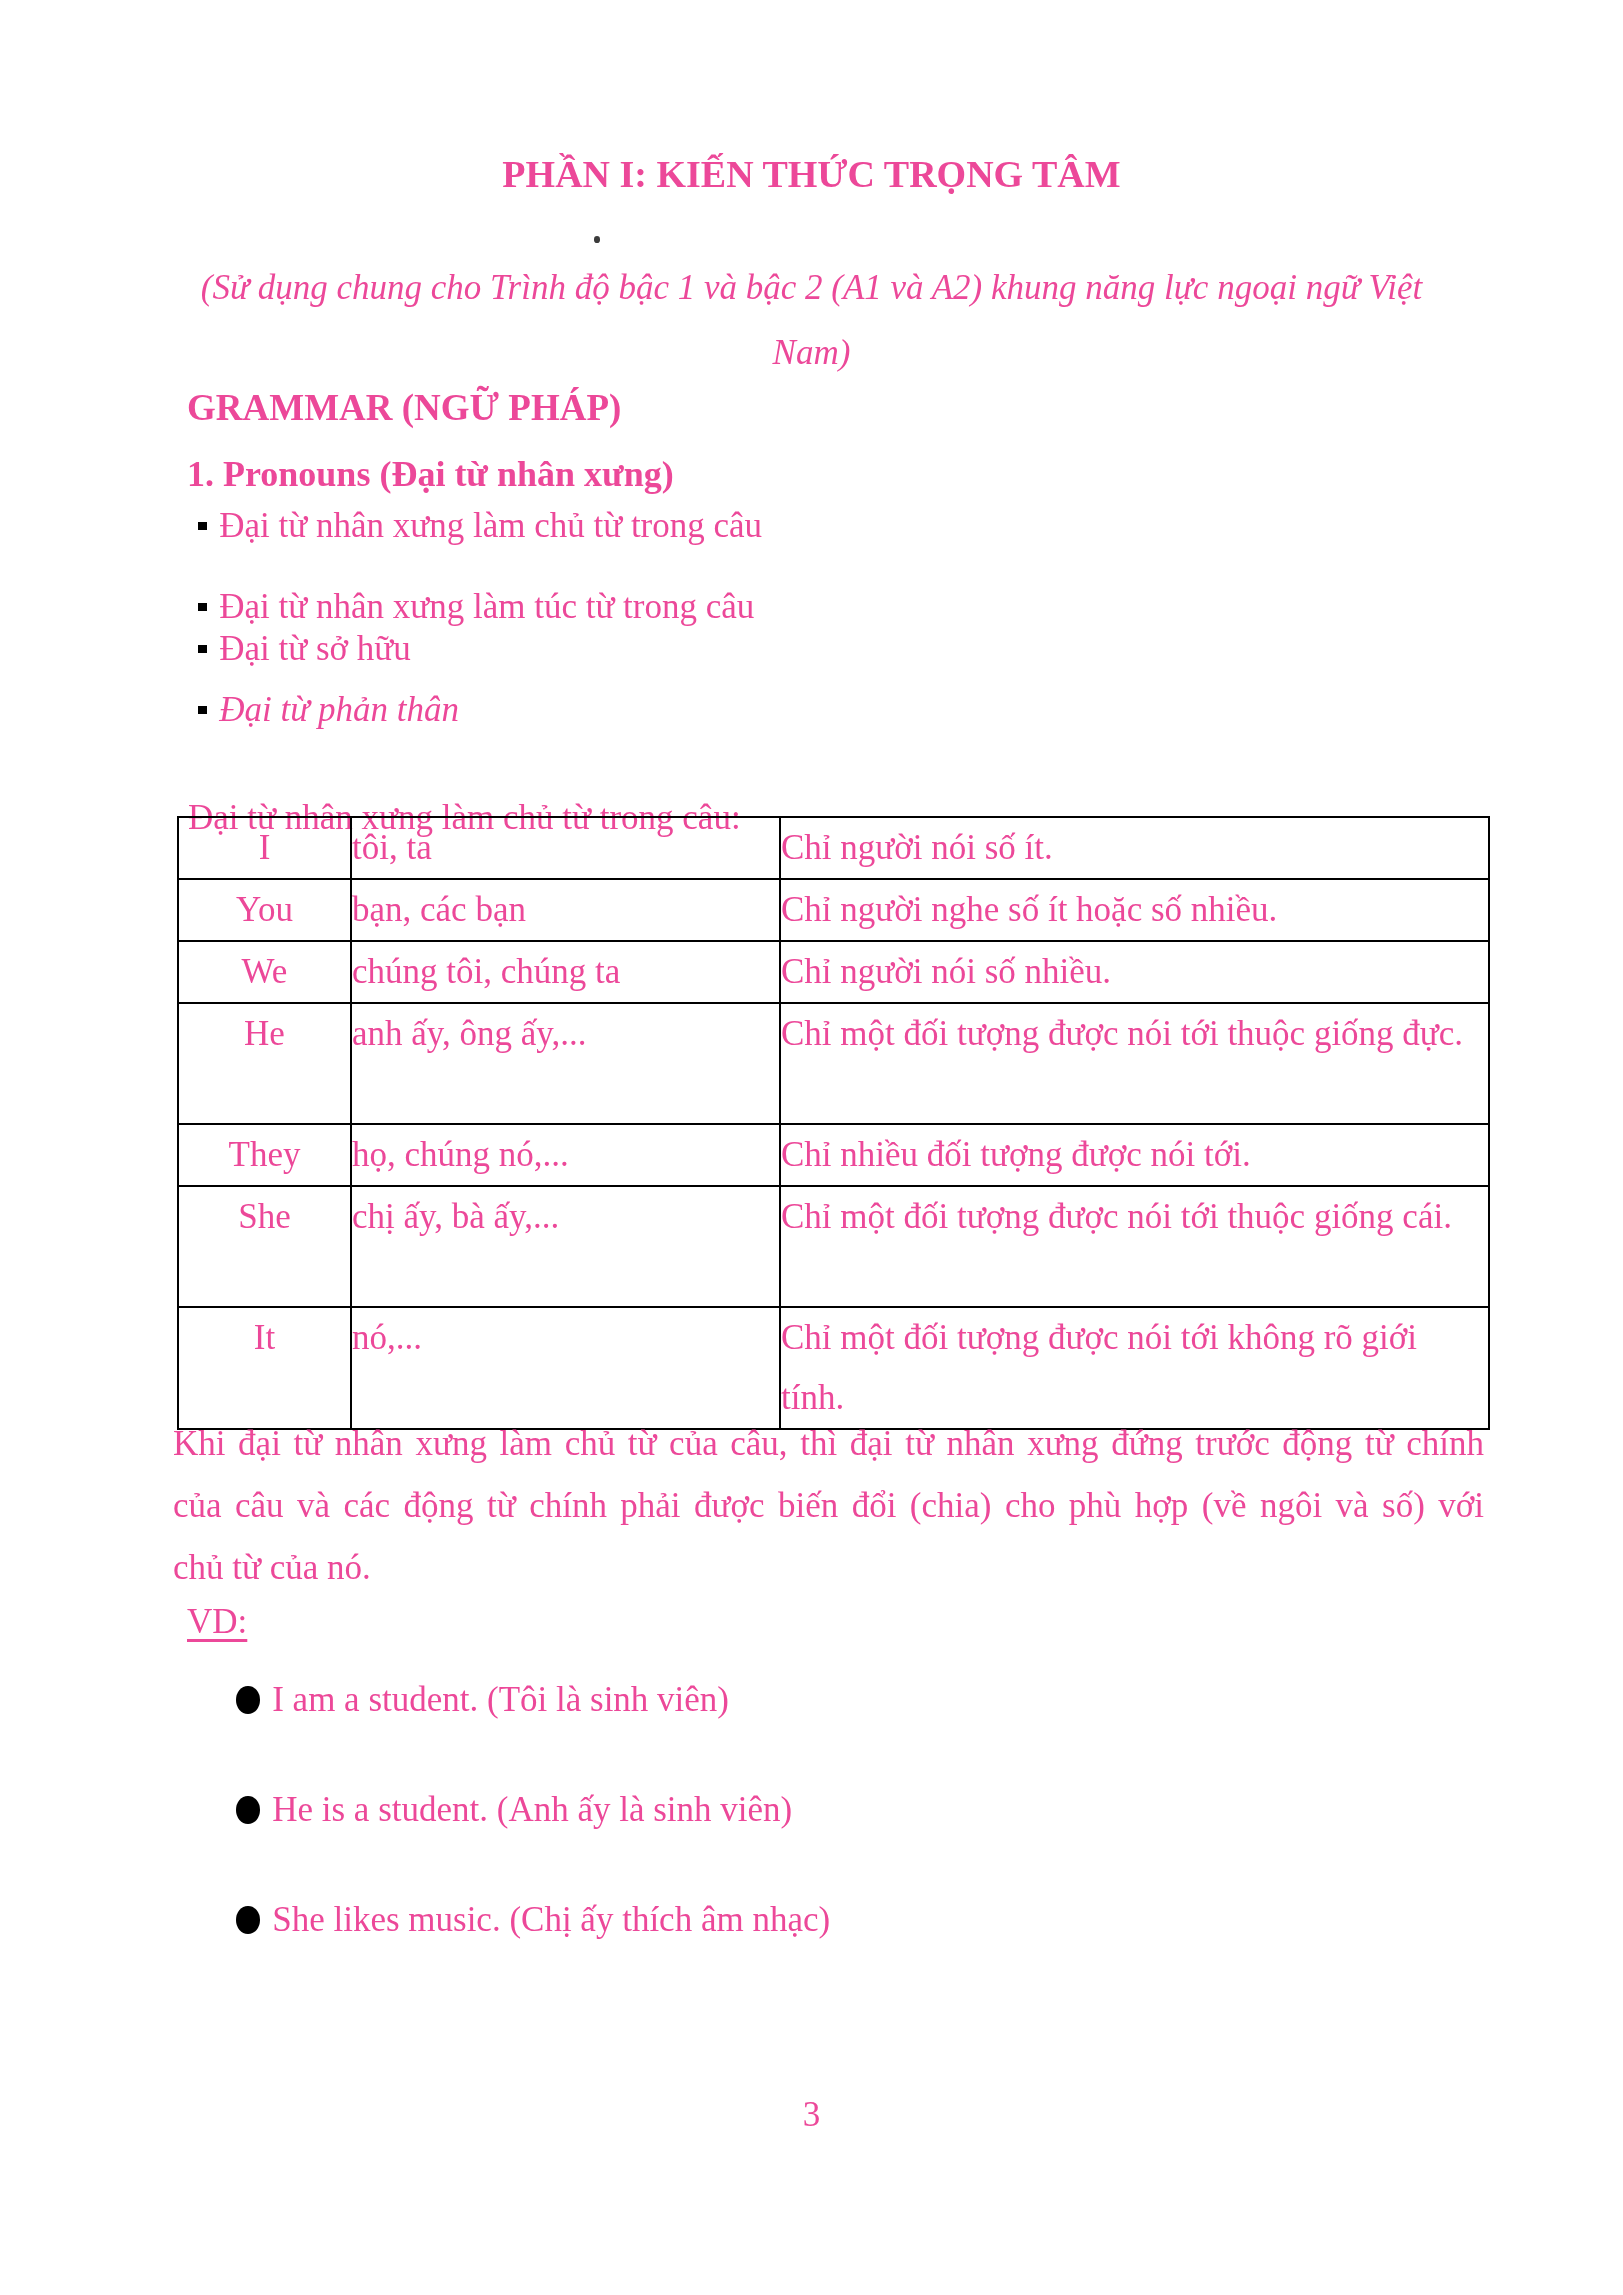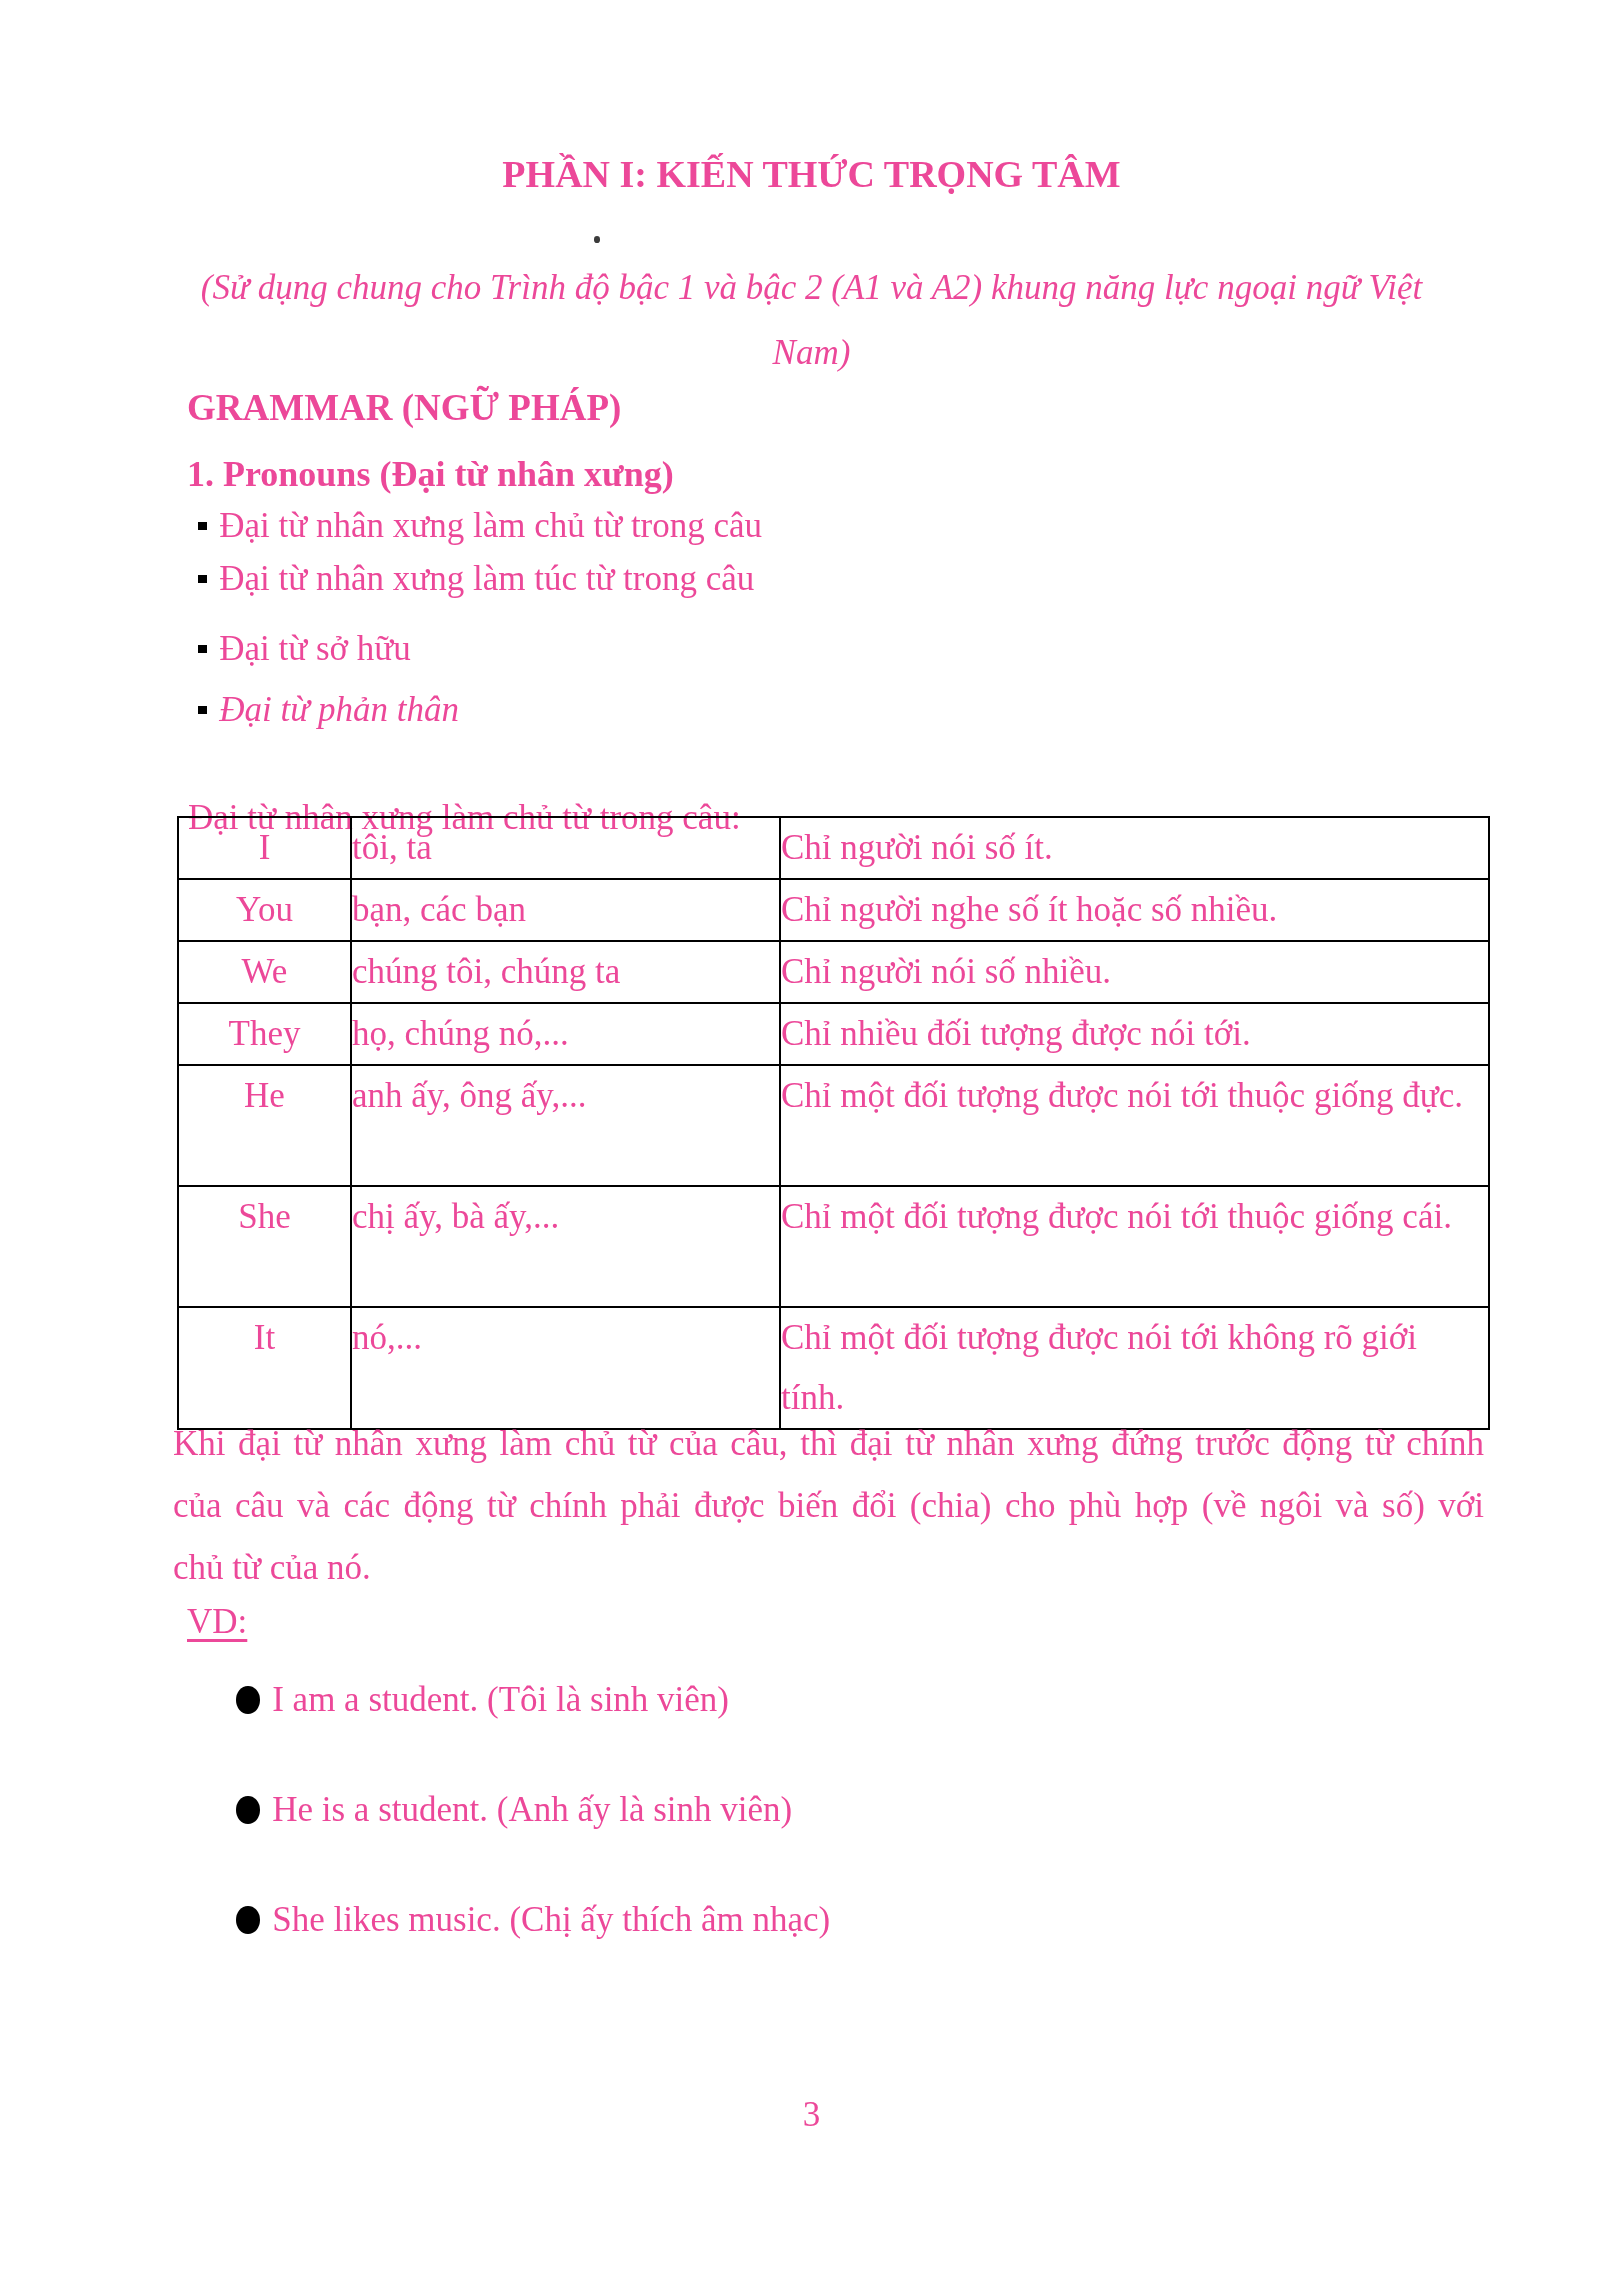--- a/index.html
+++ b/index.html
@@ -72,21 +72,21 @@
   <div class="abs center subtitle" style="top:330px;">Nam)</div>
 
   <div class="abs h-bold" style="left:187px;top:385px;font-size:37px;">GRAMMAR (NGỮ PHÁP)</div>
 
   <div class="abs h-bold" style="left:187px;top:451px;">1. Pronouns (Đại từ nhân xưng)</div>
 
   <div class="abs blist-item body-text" style="left:198px;top:503px;">
     <span class="sq-bullet"></span>
     <span>Đại từ nhân xưng làm chủ từ trong câu</span>
   </div>
-  <div class="abs blist-item body-text" style="left:198px;top:556px;">
+  <div class="abs blist-item body-text" style="left:198px;top:584px;">
     <span class="sq-bullet"></span>
     <span>Đại từ nhân xưng làm túc từ trong câu</span>
   </div>
   <div class="abs blist-item body-text" style="left:198px;top:626px;">
     <span class="sq-bullet"></span>
     <span>Đại từ sở hữu</span>
   </div>
   <div class="abs blist-item body-text" style="left:198px;top:687px;font-style:italic;">
     <span class="sq-bullet"></span>
     <span>Đại từ phản thân</span>
@@ -104,29 +104,29 @@
       <tr style="height:60px;">
         <td class="c-pronoun">You</td>
         <td class="c-meaning">bạn, các bạn</td>
         <td class="c-usage">Chỉ người nghe số ít hoặc số nhiều.</td>
       </tr>
       <tr style="height:60px;">
         <td class="c-pronoun">We</td>
         <td class="c-meaning">chúng tôi, chúng ta</td>
         <td class="c-usage">Chỉ người nói số nhiều.</td>
       </tr>
+      <tr style="height:121px;">
+        <td class="c-pronoun">He</td>
+        <td class="c-meaning">anh ấy, ông ấy,...</td>
+        <td class="c-usage">Chỉ một đối tượng được nói tới thuộc giống đực.</td>
+      </tr>
       <tr style="height:60px;">
         <td class="c-pronoun">They</td>
         <td class="c-meaning">họ, chúng nó,...</td>
         <td class="c-usage">Chỉ nhiều đối tượng được nói tới.</td>
-      </tr>
-      <tr style="height:121px;">
-        <td class="c-pronoun">He</td>
-        <td class="c-meaning">anh ấy, ông ấy,...</td>
-        <td class="c-usage">Chỉ một đối tượng được nói tới thuộc giống đực.</td>
       </tr>
       <tr style="height:121px;">
         <td class="c-pronoun">She</td>
         <td class="c-meaning">chị ấy, bà ấy,...</td>
         <td class="c-usage">Chỉ một đối tượng được nói tới thuộc giống cái.</td>
       </tr>
       <tr style="height:121px;">
         <td class="c-pronoun">It</td>
         <td class="c-meaning">nó,...</td>
         <td class="c-usage">Chỉ một đối tượng được nói tới không rõ giới tính.</td>

